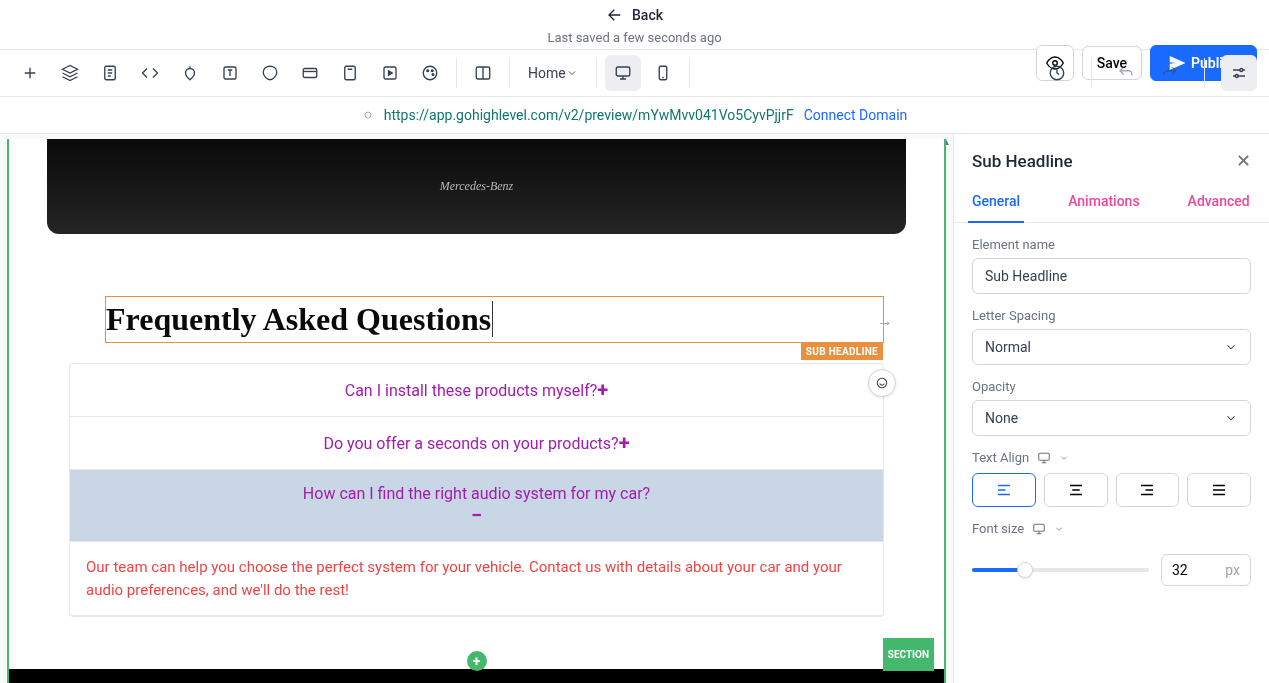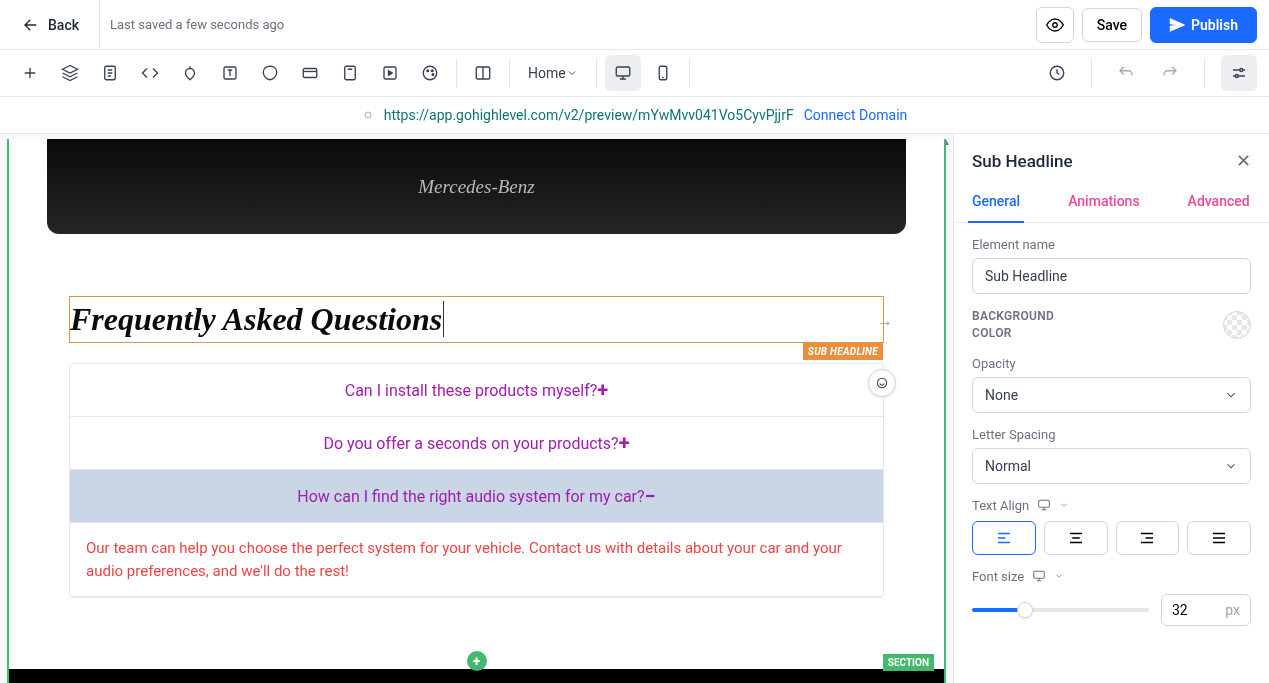--- a/index.html
+++ b/index.html
@@ -1,18 +1,18 @@
 <!DOCTYPE html>
 <html><head>
 <meta charset="utf-8">
 <style>
 * { margin: 0; padding: 0; box-sizing: border-box; font-family: -apple-system, BlinkMacSystemFont, "Segoe UI", Roboto, sans-serif; }
 body { background: #fff; width: 1269px; height: 683px; overflow: hidden; }
 
-.topbar { height: 50px; display: flex; align-items: center; border-bottom: 1px solid #e5e7eb; padding: 0 12px; }
+.topbar { height: 50px; display: flex; align-items: center; border-bottom: 1px solid #e5e7eb; padding: 0 12px; flex-direction: column; }
 .back-btn { display: flex; align-items: center; gap: 8px; font-size: 14px; color: #1f2937; font-weight: 500; padding: 6px 10px; cursor: pointer; }
 .divider-v { width: 1px; height: 50px; background: #e5e7eb; margin: 0 10px; }
 .save-status { font-size: 13px; color: #6b7280; }
 .topbar-right { margin-left: auto; display: flex; gap: 8px; align-items: center; }
 .icon-btn { width: 38px; height: 36px; border: 1px solid #d1d5db; border-radius: 6px; display: flex; align-items: center; justify-content: center; cursor: pointer; background: #fff; }
 .btn { padding: 8px 14px; border: 1px solid #d1d5db; border-radius: 6px; font-size: 14px; font-weight: 500; cursor: pointer; background: #fff; }
 .btn-primary { background: #1a6aff; color: #fff; border-color: #1a6aff; display: flex; align-items: center; gap: 6px; padding: 9px 18px; font-weight: 600; }
 
 .toolbar { height: 47px; display: flex; align-items: center; border-bottom: 1px solid #e5e7eb; padding: 0 12px; }
 .tool-group { display: flex; align-items: center; gap: 4px; }
@@ -25,37 +25,37 @@
 
 .urlbar { height: 37px; display: flex; align-items: center; justify-content: center; gap: 10px; border-bottom: 1px solid #e5e7eb; font-size: 14px; }
 .url-text { color: #0f766e; }
 .url-link { color: #1a6aff; cursor: pointer; }
 
 .workspace { display: flex; height: calc(683px - 50px - 47px - 37px); }
 .canvas-wrap { flex: 1; position: relative; overflow: hidden; background: #f8f9fb; }
 .canvas { position: absolute; left: 7px; right: 7px; top: 5px; bottom: 0; background: #fff; border-left: 2px solid #44b86d; border-right: 2px solid #44b86d; }
 
 .hero-img { margin: 0 38px 0 38px; height: 95px; background: linear-gradient(180deg, #0a0a0a 0%, #1a1a1a 60%, #252525 100%); border-radius: 0 0 12px 12px; position: relative; display: flex; align-items: center; justify-content: center; }
-.hero-label { color: #b8b8b8; font-family: Georgia, serif; font-style: italic; font-size: 19px; }
-
-.headline-box { margin: 62px 60px 0 60px; border: 1px solid #e89040; padding: 4px 0; position: relative; font-style: italic; }
+.hero-label { color: #b8b8b8; font-family: Georgia, serif; font-style: italic; font-size: 12px; }
+
+.headline-box { margin: 62px 60px 0 96px; border: 1px solid #e89040; padding: 4px 0; position: relative; }
 .headline-text { font-family: Georgia, "Times New Roman", serif; font-size: 32px; font-weight: 700; color: #0a0a0a; display: inline; }
 .headline-text::after { content: ""; border-right: 1px solid #333; margin-left: 1px; }
 .arrow-handle { position: absolute; right: -10px; top: 50%; transform: translateY(-50%); color: #999; }
 .headline-tag { position: absolute; right: 0; bottom: -18px; background: #e89040; color: #fff; font-size: 10px; font-weight: 700; padding: 3px 5px; letter-spacing: 0.3px; }
 .ai-bubble { position: absolute; right: -6px; top: 50%; transform: translateY(-50%); width: 28px; height: 28px; background: #fff; border: 1px solid #d1d5db; border-radius: 50%; display: flex; align-items: center; justify-content: center; box-shadow: 0 1px 3px rgba(0,0,0,0.1); }
 
 .faq-list { margin: 20px 60px 0 60px; border: 1px solid #e5e7eb; border-radius: 4px; }
 .faq-item { padding: 14px 16px; display: flex; align-items: center; justify-content: center; font-size: 16px; color: #a21caf; border-bottom: 1px solid #e5e7eb; cursor: pointer; }
 .faq-item:first-child { border-top: none; }
-.faq-item.expanded { background: #c8d6e5; }
+.faq-item.expanded { background: #c8d6e5; flex-direction: column; }
 .faq-answer { padding: 14px 16px; font-size: 15px; color: #ef4444; line-height: 1.5; border-bottom: 1px solid #e5e7eb; }
 .faq-toggle { font-size: 20px; font-weight: 700; }
 
-.section-tag { position: absolute; right: 10px; bottom: 12px; background: #44b86d; color: #fff; font-size: 10px; font-weight: 700; padding: 3px 5px; }
+.section-tag { position: absolute; right: 10px; bottom: 12px; background: #44b86d; color: #fff; font-size: 10px; font-weight: 700; padding: 11px 5px; }
 .add-circle { position: absolute; left: 50%; bottom: 12px; transform: translateX(-50%); width: 20px; height: 20px; background: #44b86d; border-radius: 50%; display: flex; align-items: center; justify-content: center; color: #fff; font-size: 14px; font-weight: 700; }
 .bottom-strip { position: absolute; left: 0; right: 0; bottom: 0; height: 14px; background: #000; }
 
 .sidepanel { width: 316px; border-left: 1px solid #e5e7eb; display: flex; flex-direction: column; overflow-y: auto; }
 .sp-header { display: flex; align-items: center; justify-content: space-between; padding: 16px 18px 14px; }
 .sp-title { font-size: 17px; font-weight: 500; color: #1f2937; }
 .sp-close { cursor: pointer; color: #6b7280; font-size: 18px; }
 .sp-tabs { display: flex; border-bottom: 1px solid #e5e7eb; padding: 0 14px; gap: 40px; }
 .sp-tab { padding: 8px 4px 12px; font-size: 14px; font-weight: 500; color: #ec4899; cursor: pointer; border-bottom: 2px solid transparent; margin-bottom: -1px; }
 .sp-tab.active { color: #1a6aff; border-bottom-color: #1a6aff; }
@@ -299,39 +299,35 @@
       <div class="sp-tab active">General</div>
       <div class="sp-tab">Animations</div>
       <div class="sp-tab">Advanced</div>
     </div>
     <div class="sp-body">
       <div>
         <div class="sp-label">Element name</div>
         <input class="sp-input" style="margin-top: 6px;" value="Sub Headline">
       </div>
 
-      <div class="sp-row">
-        <div class="sp-section-title" style="max-width:110px;line-height:1.4">BACKGROUND COLOR</div>
-        <div class="swatch"></div>
+
+      <div>
+        <div class="sp-label">Letter Spacing</div>
+        <div class="sp-select" style="margin-top:6px">
+          <span>Normal</span>
+          <svg viewBox="0 0 24 24" style="width:14px;height:14px">
+              <path d="M6 9l6 6 6-6"></path>
+            </svg>
+        </div>
       </div>
 
       <div>
         <div class="sp-label">Opacity</div>
         <div class="sp-select" style="margin-top:6px">
           <span>None</span>
-          <svg viewBox="0 0 24 24" style="width:14px;height:14px">
-              <path d="M6 9l6 6 6-6"></path>
-            </svg>
-        </div>
-      </div>
-
-      <div>
-        <div class="sp-label">Letter Spacing</div>
-        <div class="sp-select" style="margin-top:6px">
-          <span>Normal</span>
           <svg viewBox="0 0 24 24" style="width:14px;height:14px">
               <path d="M6 9l6 6 6-6"></path>
             </svg>
         </div>
       </div>
 
       <div>
         <div class="sp-row" style="justify-content:flex-start;gap:8px">
           <div class="sp-label">Text Align</div>
           <svg viewBox="0 0 24 24" style="width:14px;height:14px;color:#6b7280">
@@ -370,21 +366,21 @@
         <div class="sp-row" style="justify-content:flex-start;gap:8px">
           <div class="sp-label">Font size</div>
           <svg viewBox="0 0 24 24" style="width:14px;height:14px;color:#6b7280">
               <rect x="3" y="4" width="18" height="12" rx="2"></rect>
               <path d="M8 20h8m-4-4v4"></path>
             </svg>
           <svg viewBox="0 0 24 24" style="width:10px;height:10px;color:#6b7280">
               <path d="M6 9l6 6 6-6"></path>
             </svg>
         </div>
-        <div class="slider-row" style="margin-top:10px">
+        <div class="slider-row" style="margin-top:18px">
           <div class="slider-track">
             <div class="slider-fill"></div>
             <div class="slider-thumb"></div>
           </div>
           <div class="size-input">
             <span>32</span>
             <span style="color:#9ca3af">px</span>
           </div>
         </div>
       </div>

